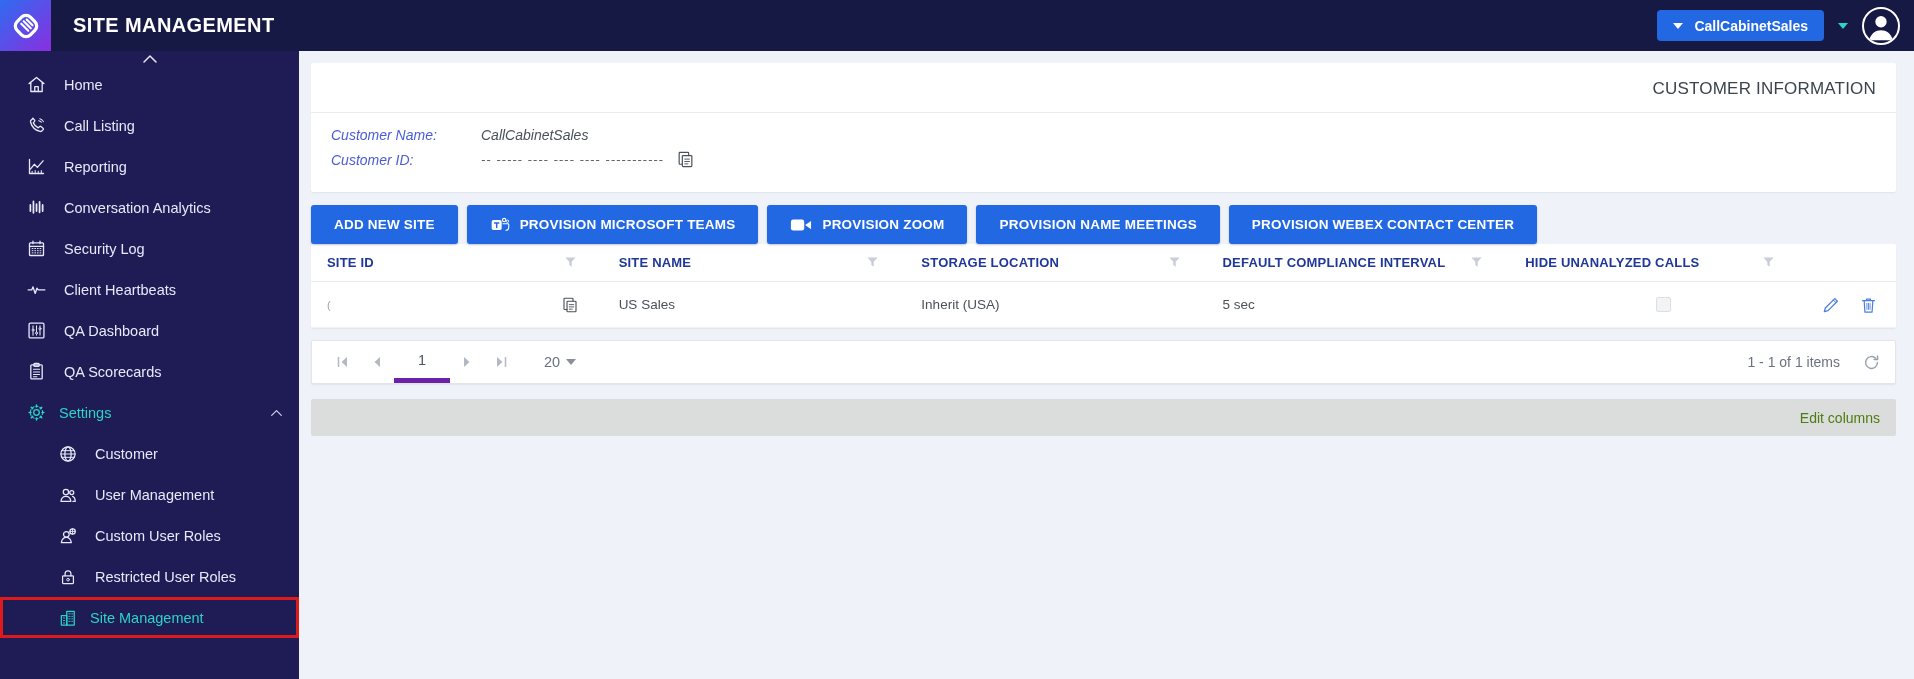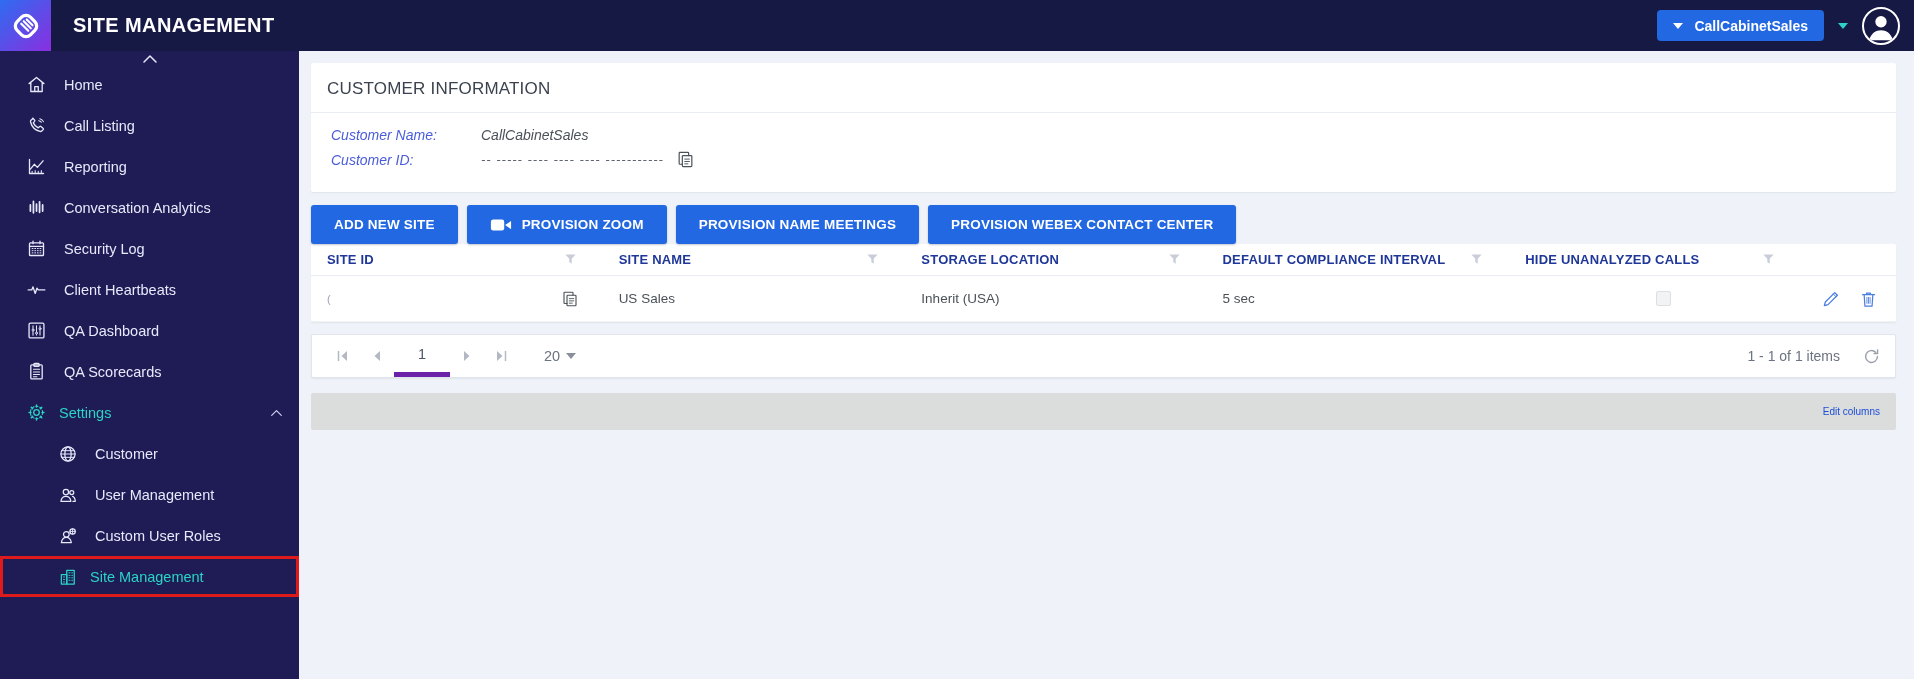--- a/index.html
+++ b/index.html
@@ -29,38 +29,38 @@
   .nav-item.accent { color:#2bd4c5;gap:12px; }
   .nav-item.highlighted { border:3px solid #de1b1b; padding-left:55px; }
   .settings-chevron { position:absolute; right:16px; }
 
   .main { flex:1; background:#eff3f9; padding:12px 18px 0 12px; }
 
   
   .card { background:#ffffff; box-shadow:0 1px 2px rgba(20,30,60,.07); border-radius:2px; }
   .cust-card { padding:0 0 16px 0; margin-bottom:13px; }
   .cust-head { font-size:17px; color:#3c434e; font-weight:400; letter-spacing:.2px;
-    padding:16px 20px 13px 16px; border-bottom:1px solid #e9ecf2; }
+    padding:16px 20px 13px 16px; border-bottom:1px solid #e9ecf2;text-align:right; }
   .cust-body { padding:14px 20px 0 20px;font-style:italic; }
   .info-row { display:flex; align-items:center; font-size:14px; margin-bottom:7px; }
   .info-label { color:#4a5cd9; width:150px; flex:0 0 auto; }
   .info-value { color:#4a5158; }
   .masked-id { color:#5f6670; letter-spacing:1px; font-size:13px; filter:blur(.4px); }
   .copy-btn { background:none; border:none; cursor:pointer; margin-left:12px; display:flex; align-items:center; padding:0; }
 
   
   .actions-row { display:flex; gap:9px; }
   .action-btn { background:#2268e3; color:#fff; border:none; height:39px; border-radius:3px;
     padding:0 23px; font-size:13.5px; font-weight:700; letter-spacing:.2px; display:flex; align-items:center; gap:10px;
     cursor:pointer; box-shadow:0 1px 2px rgba(20,30,60,.25); font-family:inherit; white-space:nowrap; }
 
   
   .grid-card { margin-bottom:12px; }
   .tbl-row { display:grid; grid-template-columns:18.4% 19.1% 19% 19.1% 18.4% 1fr; align-items:center; }
-  .tbl-head { height:32px; border-bottom:1px solid #e9ecf2; }
+  .tbl-head { height:38px; border-bottom:1px solid #e9ecf2; }
   .th { display:flex; align-items:center; justify-content:space-between; padding:0 26px 0 16px;
     font-size:13px; font-weight:700; color:#1f3799; letter-spacing:.2px; cursor:pointer; }
   .funnel { flex:0 0 auto; margin-left:8px; }
   .tbl-data { height:46px; border-bottom:1px solid #f0f2f6; font-size:13.5px; color:#4a5158; }
   .td { padding-left:16px; display:flex; align-items:center; }
   .td-siteid { justify-content:space-between; padding-right:24px; }
   .site-id-redacted { color:#9ca3af; font-size:11px; }
   .td-check { justify-content:center; }
   .row-check { width:15px; height:15px; appearance:none; background:#f2f3f5; border:1px solid #dcdfe4; border-radius:2px; }
   .td-actions { justify-content:flex-end; gap:18px; padding-right:18px; }
@@ -71,21 +71,21 @@
   .pg-btn { background:none; border:none; width:34px; height:100%; display:flex; align-items:center; justify-content:center; cursor:pointer; }
   .pg-current { width:56px; height:100%; display:flex; align-items:center; justify-content:center;
     font-size:14.5px; color:#4b5563; border-bottom:5px solid #6b21a8; cursor:pointer; }
   .pg-size { display:flex; align-items:center; gap:6px; margin-left:26px; color:#6b7280; font-size:14.5px; cursor:pointer; }
   .pg-size .caret { border-top-color:#8a9099; }
   .pg-spacer { flex:1; }
   .pg-info { color:#6b7280; font-size:14px; margin-right:22px; }
 
   
   .editcols-bar { height:37px; background:#dbdcdc; border-radius:2px; display:flex; align-items:center; justify-content:flex-end; padding-right:16px; }
-  .editcols-label { color:#1d4ed8; font-size:10px; cursor:pointer; }
+  .editcols-label { color:#4d7c0f; font-size:14px; cursor:pointer; }
 
   .mi { fill:none; stroke:currentColor; stroke-width:1.5; stroke-linecap:round; stroke-linejoin:round; }
 </style>
 </head>
 <body>
 
 <div class="topbar">
   <div class="logo-box">
     <svg width="30" height="30" viewBox="0 0 24 24">
       <g transform="rotate(45 12 12)">
@@ -224,20 +224,28 @@
     <div class="nav-item sub">
       <svg class="mi" width="20" height="20" viewBox="0 0 24 24">
         <circle cx="10" cy="10" r="3.4"></circle>
           <path d="M4 20c.7-4 3-6.2 6-6.2s5.3 2.2 6 6.2z"></path>
         <circle cx="17.5" cy="6.5" r="3.2"></circle>
           <path d="M14.3 6.5h6.4M17.5 3.3v6.4" stroke-width="1.1"></path>
         </svg>
       <span>Custom User Roles</span>
     </div>
 
+    <div class="nav-item sub">
+      <svg class="mi" width="20" height="20" viewBox="0 0 24 24">
+        <rect x="5.5" y="10.5" width="13" height="9.5" rx="1"></rect>
+          <path d="M8.5 10.5V8a3.5 3.5 0 0 1 7 0v2.5"></path>
+        <circle cx="12" cy="15.2" r="1.6" stroke-width="1.1"></circle>
+        </svg>
+      <span>Restricted User Roles</span>
+    </div>
 
     <div class="nav-item sub accent highlighted">
       <svg class="mi" width="20" height="20" viewBox="0 0 24 24">
         <rect x="4" y="9" width="6.5" height="11.5"></rect>
           <rect x="10.5" y="4" width="9" height="16.5"></rect>
         <path d="M6.5 12h1.5M6.5 15h1.5M6.5 18h1.5M13 7h1.5M16.5 7h1M13 10h1.5M16.5 10h1M13 13h1.5M16.5 13h1M13 16h1.5M16.5 16h1" stroke-width="1.1"></path>
         </svg>
       <span>Site Management</span>
     </div>
 
@@ -262,20 +270,30 @@
               <path d="M11 11.5h6M11 14.5h6M11 17.5h4" stroke-width="1.2"></path>
               </svg>
           </button>
         </div>
       </div>
     </div>
 
     <div class="actions-row">
       <button class="action-btn">
         <span>ADD NEW SITE</span>
+      </button>
+      <button class="action-btn">
+        <svg width="20" height="20" viewBox="0 0 24 24">
+          <rect x="2" y="6" width="12" height="12" rx="2" fill="#fff"></rect>
+          <path d="M5.5 9.5h5M8 9.5V15" stroke="#2268e3" stroke-width="1.8" stroke-linecap="round" fill="none"></path>
+          <circle cx="17" cy="6" r="2" fill="none" stroke="#fff" stroke-width="1.3"></circle>
+          <circle cx="21" cy="7.5" r="1.4" fill="none" stroke="#fff" stroke-width="1.1"></circle>
+          <path d="M15 10.5h6.5a1 1 0 0 1 1 1v3c0 2.4-1.6 4-3.8 4" fill="none" stroke="#fff" stroke-width="1.3"></path>
+          </svg>
+        <span>PROVISION MICROSOFT TEAMS</span>
       </button>
       <button class="action-btn">
         <svg width="22" height="18" viewBox="0 0 24 18">
           <rect x="1" y="3" width="14.5" height="12" rx="2.5" fill="#fff"></rect>
           <path d="M16.5 9l6.5-4.5v9z" fill="#fff"></path>
           </svg>
         <span>PROVISION ZOOM</span>
       </button>
       <button class="action-btn">
         <span>PROVISION NAME MEETINGS</span>

